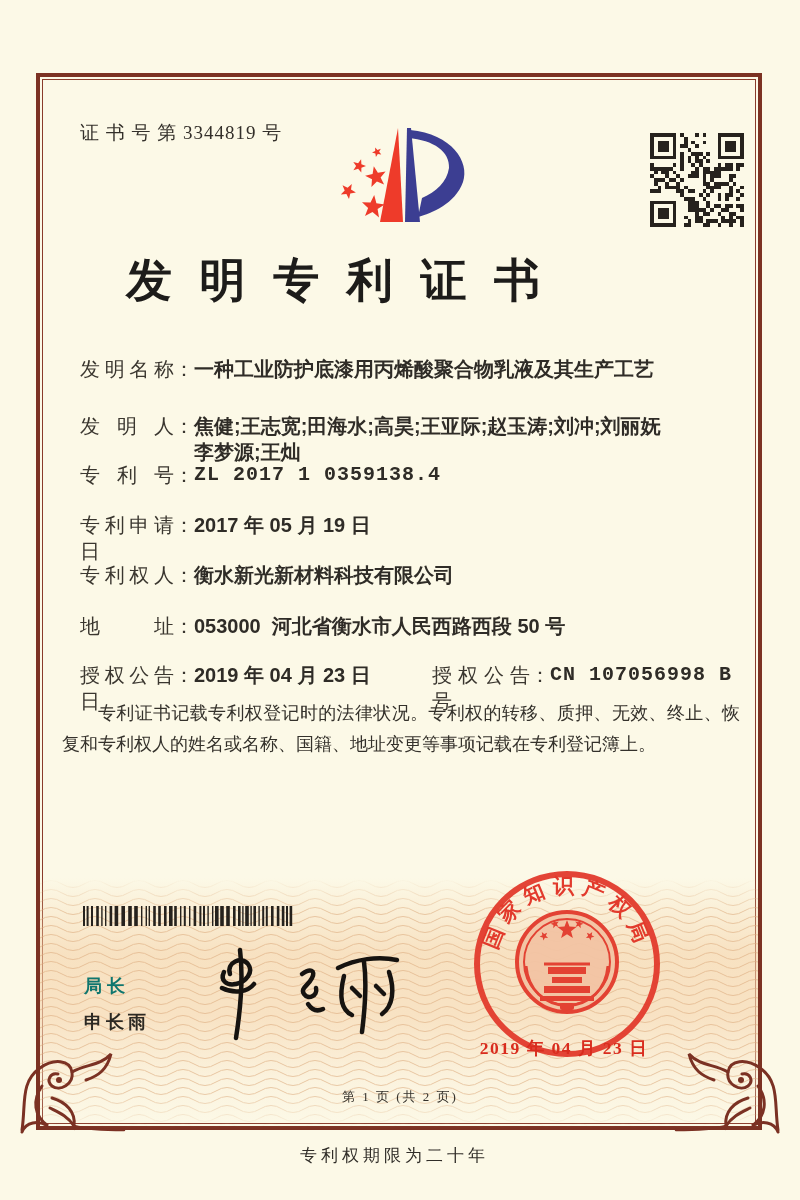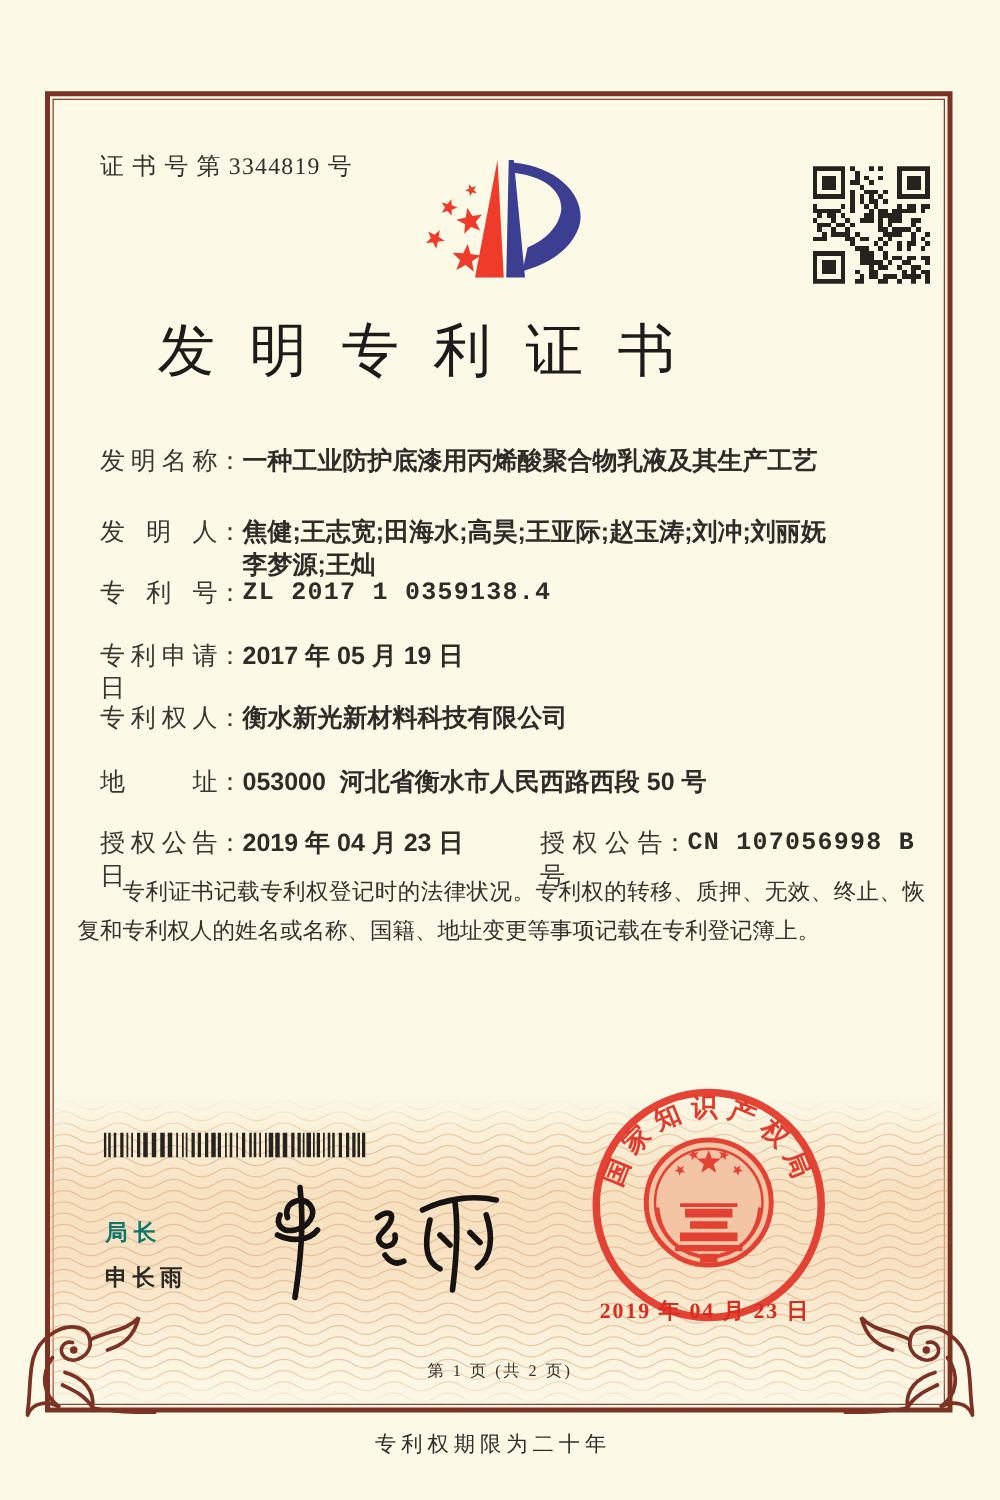--- a/index.html
+++ b/index.html
@@ -17,21 +17,21 @@
   }
   .frame-inner{
     position:absolute;left:2px;top:2px;right:2px;bottom:2px;
     border:1px solid #8a3b2b;
   }
   .cert-no{left:80px;top:120px;font-size:19px;color:#332f2a;letter-spacing:1px;}
   .logo{left:330px;top:120px;width:140px;height:114px;}
   .qr{left:650px;top:133px;width:94px;height:94px;}
   .title{
     left:0;top:250px;width:666px;text-align:center;
-    font-size:46px;font-weight:400;color:#1d1c1a;
+    font-size:46px;font-weight:700;color:#1d1c1a;
     letter-spacing:0.60em;text-indent:0.60em;
   }
   .row{left:80px;width:670px;font-size:20px;line-height:26px;}
   .label{
     display:inline-block;width:94px;vertical-align:top;
     text-align:justify;text-align-last:justify;color:#3a362f;
   }
   .colon{display:inline-block;width:20px;vertical-align:top;color:#3a362f;}
   .value{
     display:inline-block;max-width:545px;vertical-align:top;

